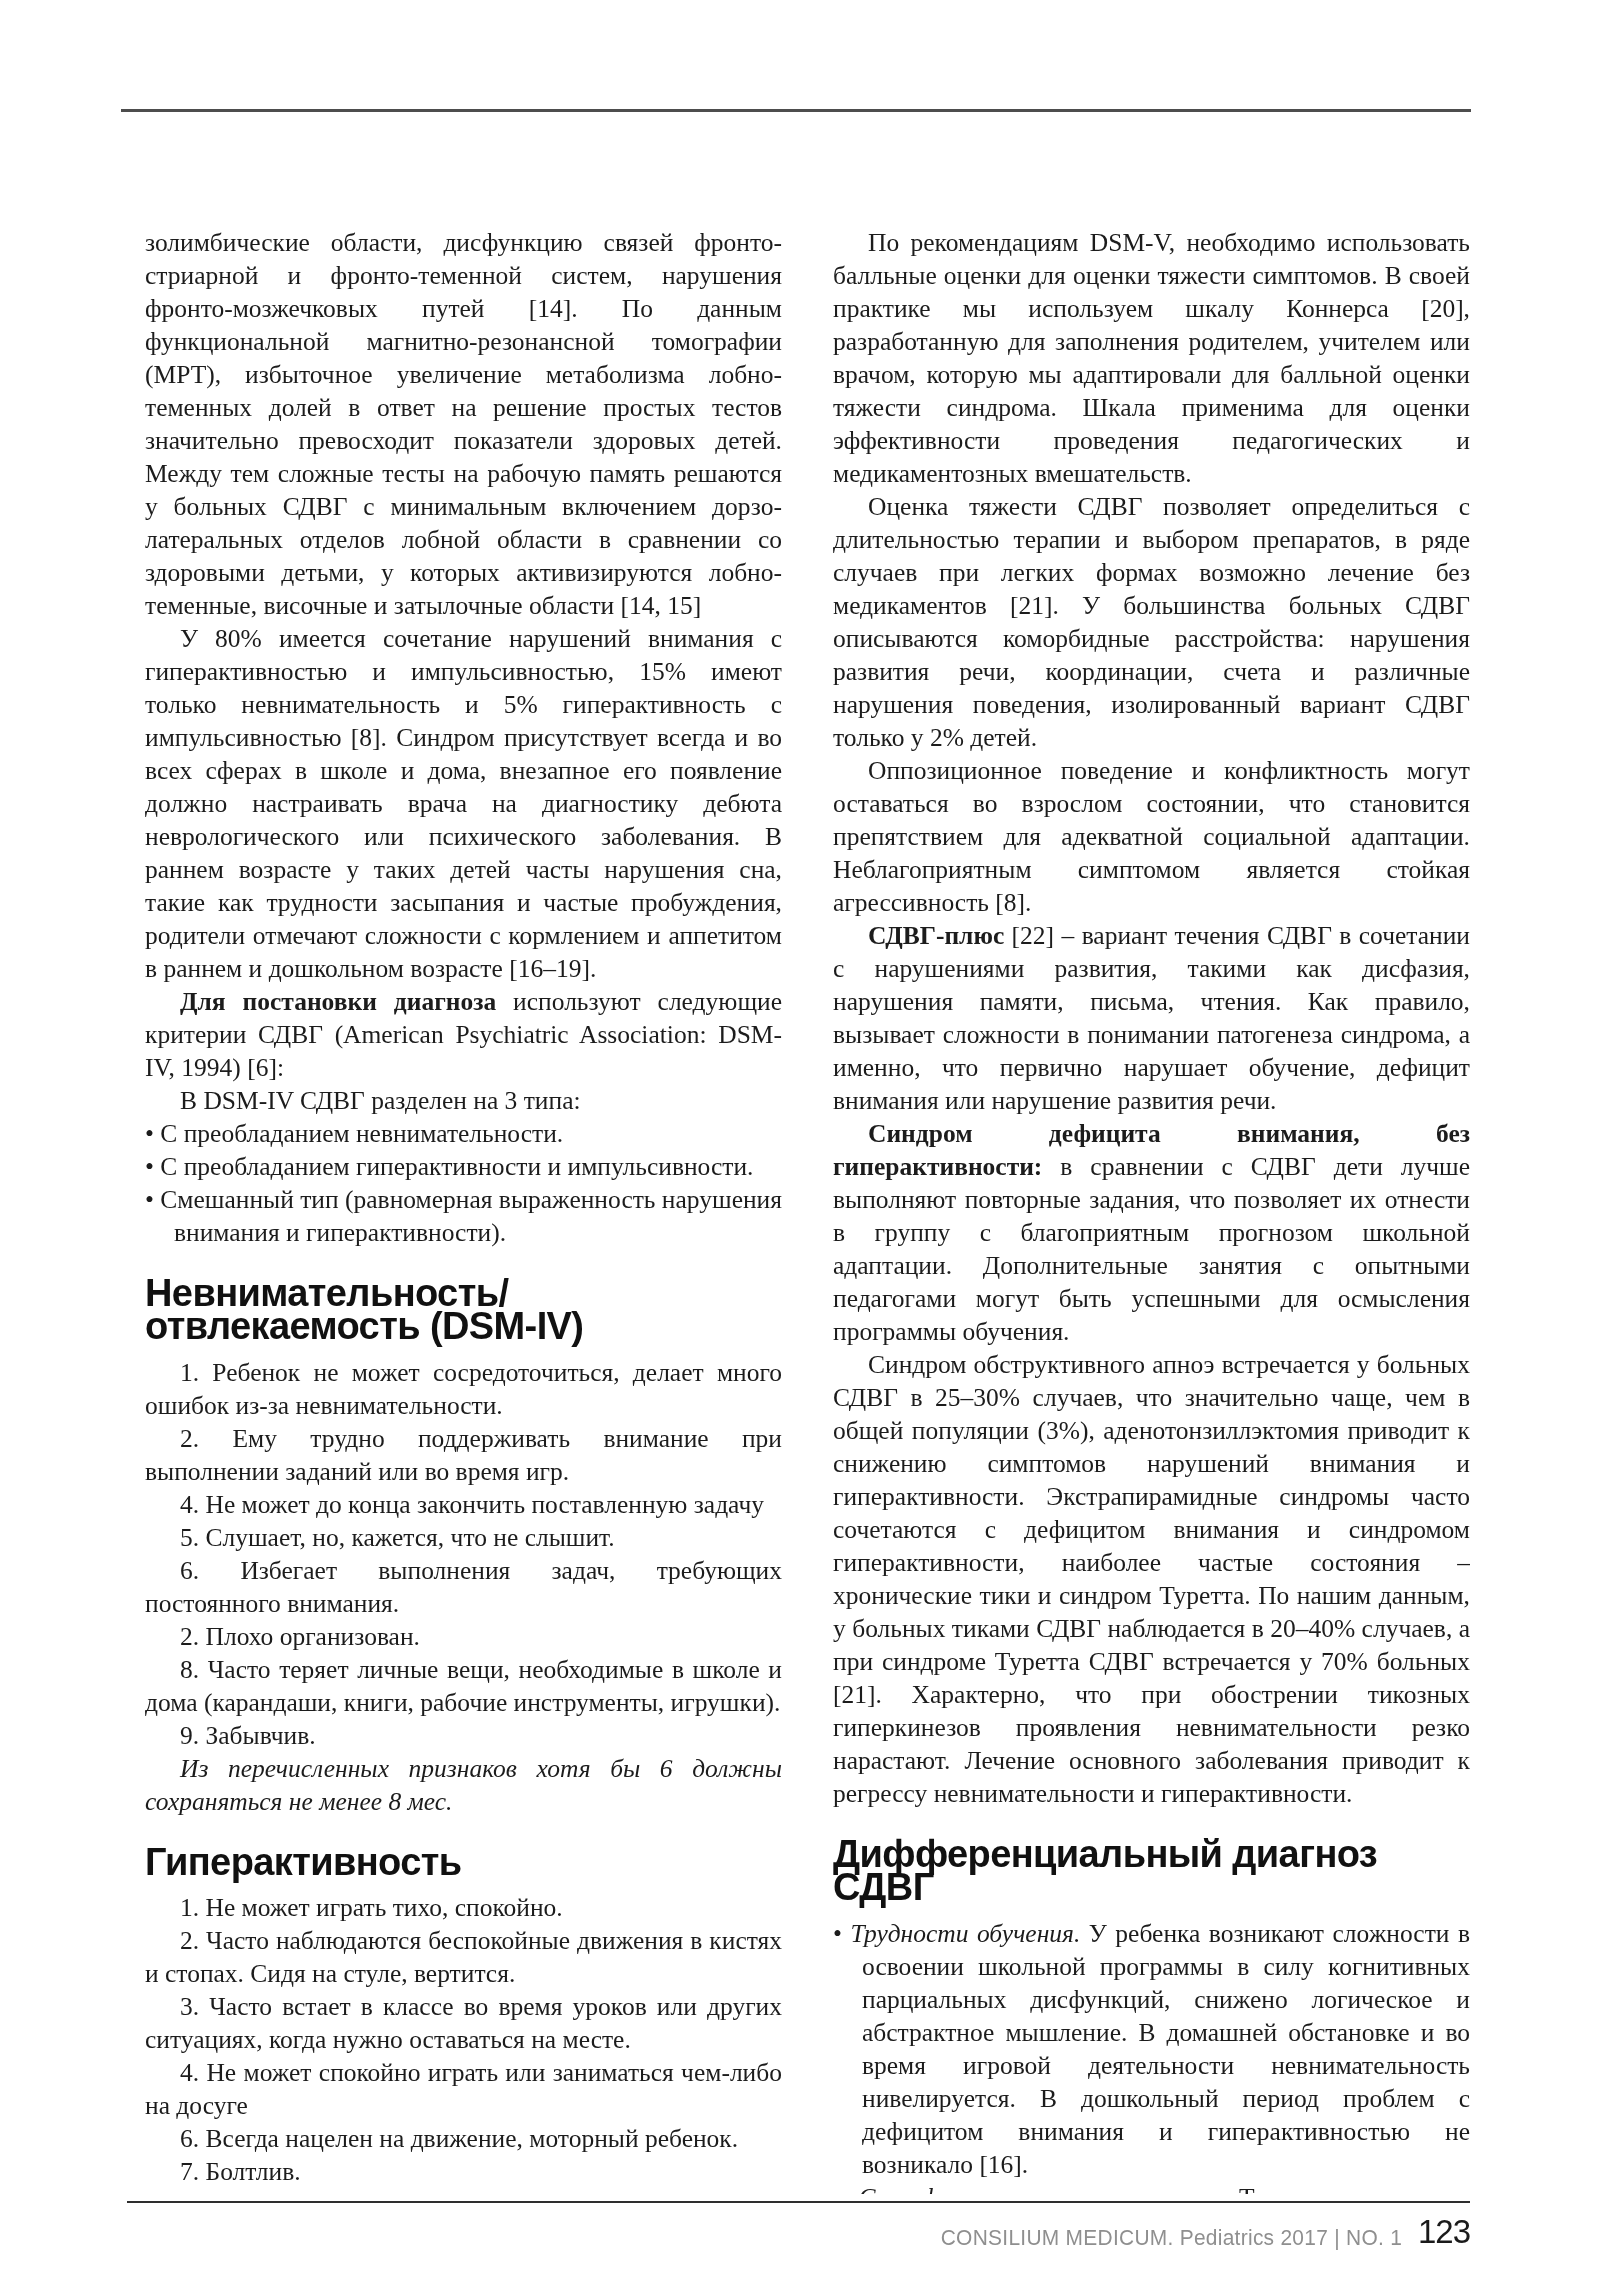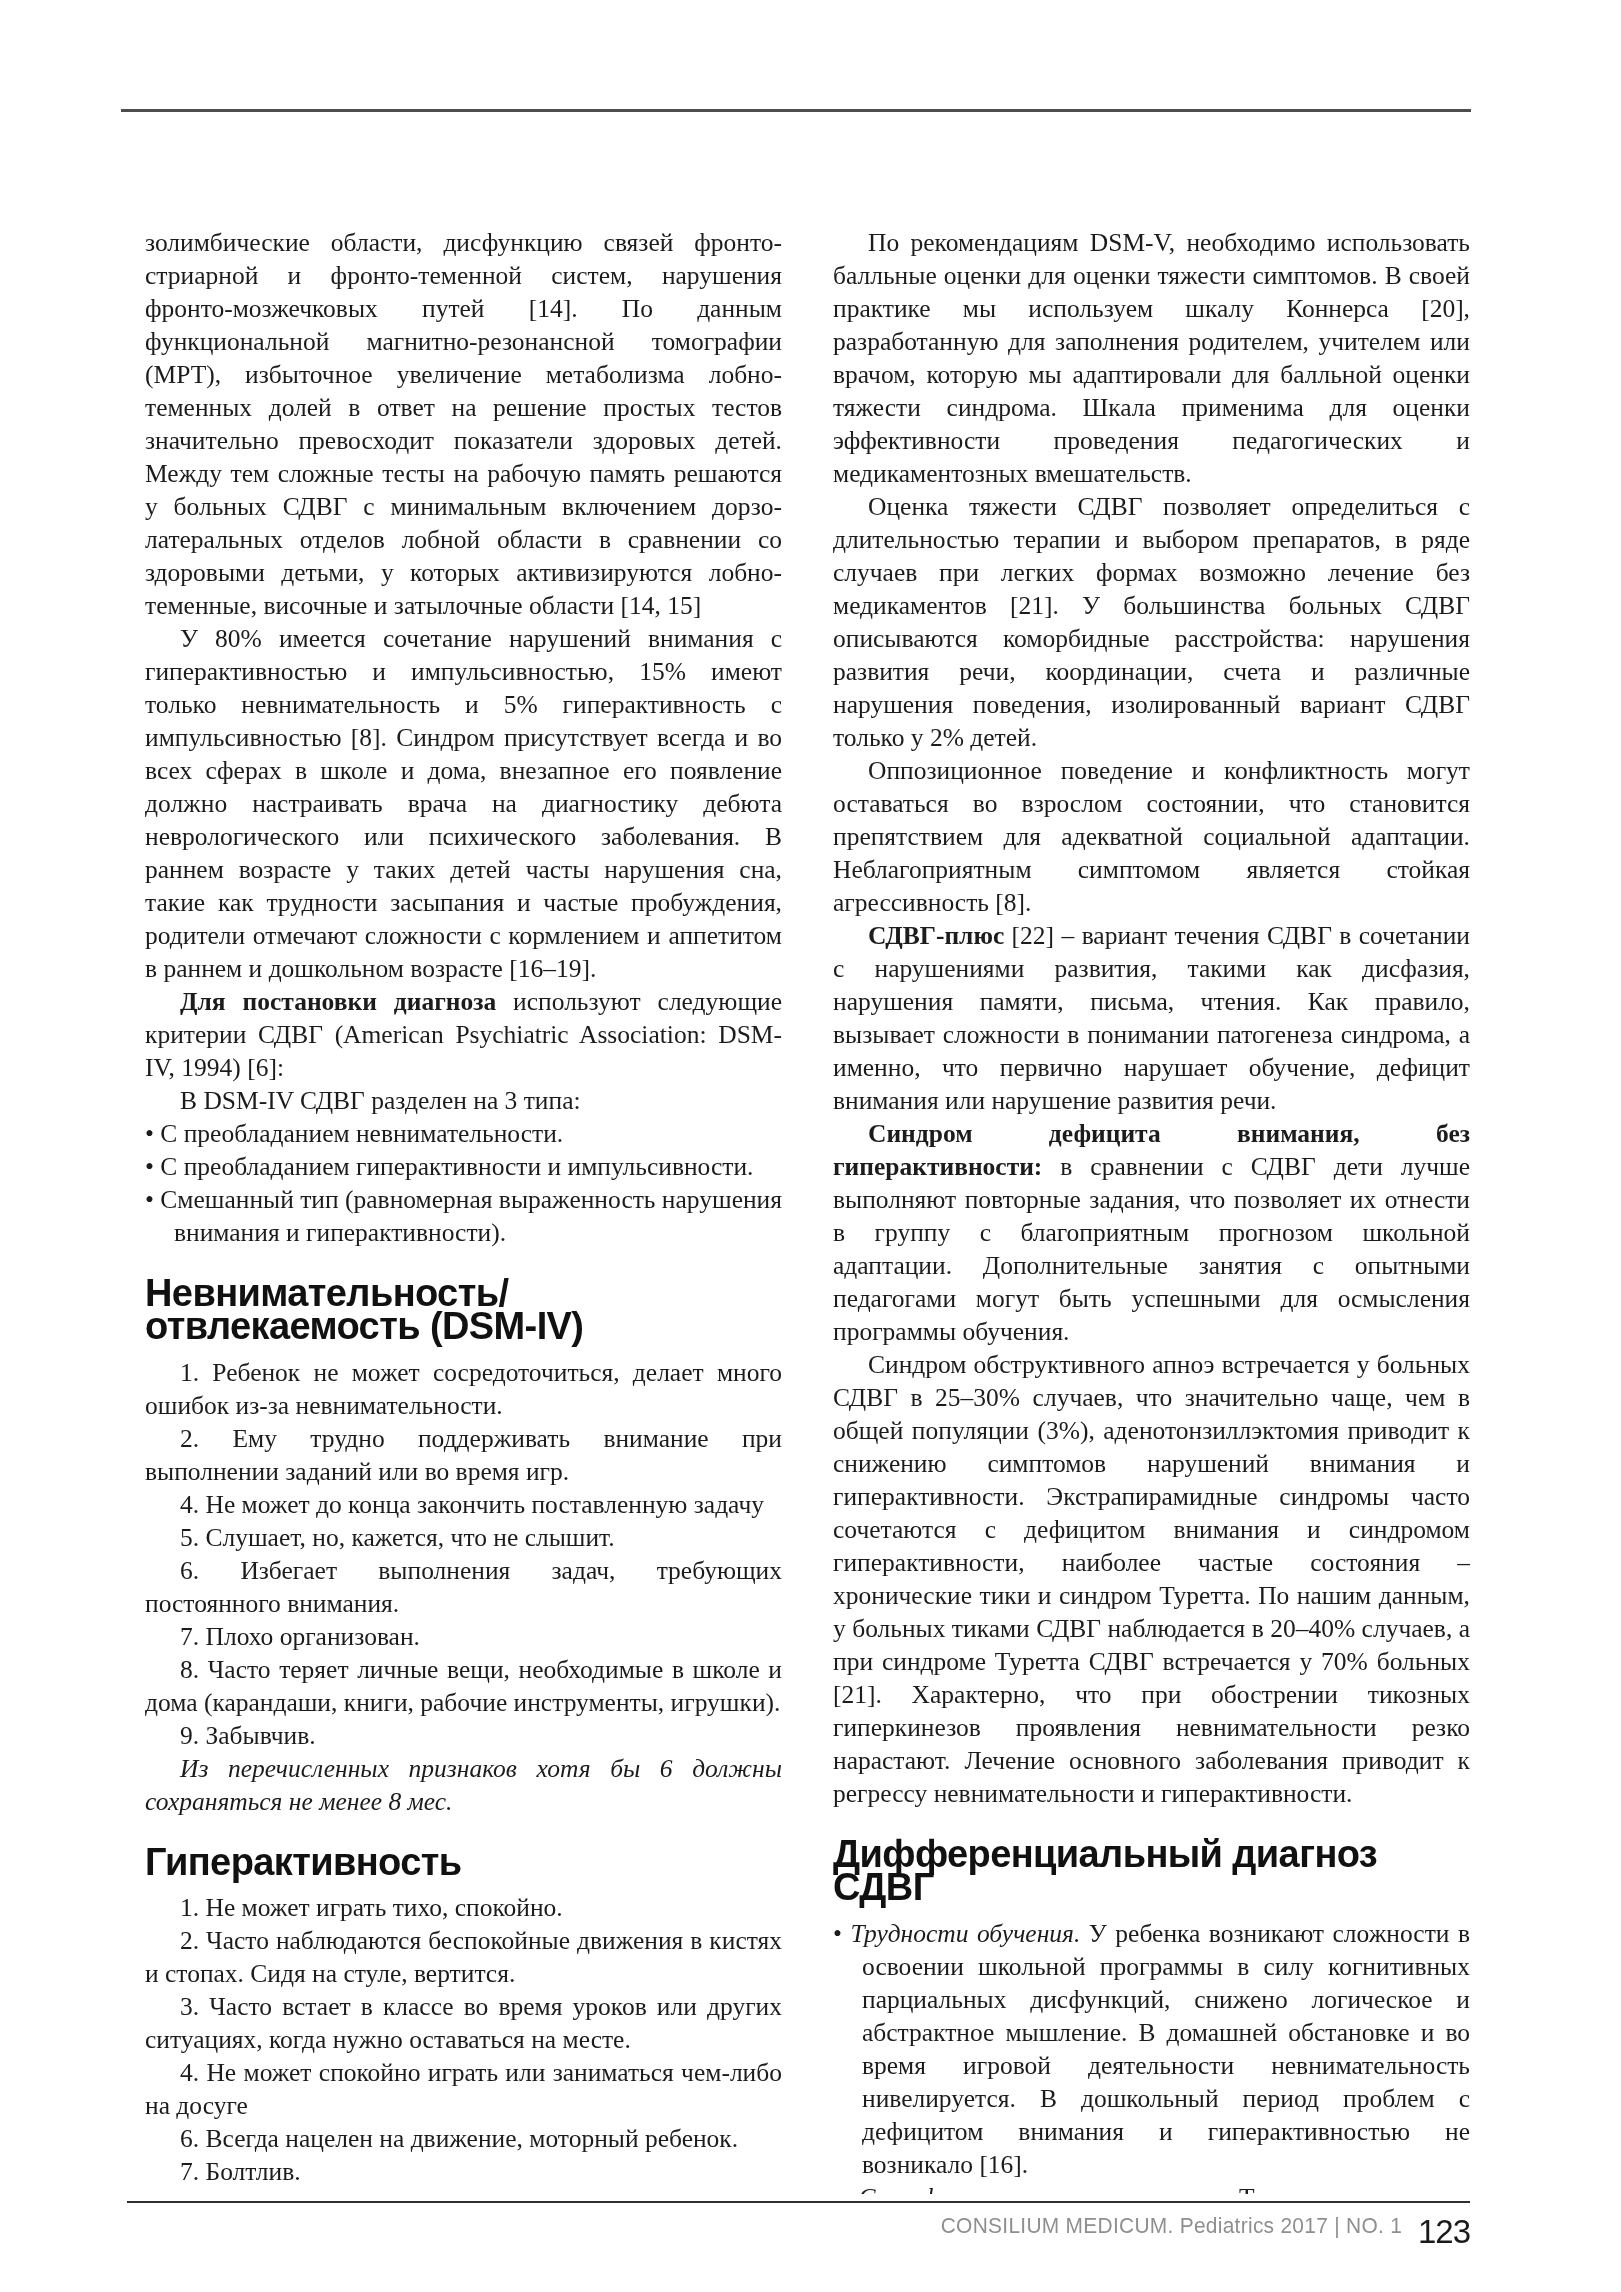--- a/index.html
+++ b/index.html
@@ -59,21 +59,21 @@
     position: absolute;
     left: 127px; top: 2201px;
     width: 1343px; height: 2px;
     background: #2e2e2e;
   }
   .footer {
     position: absolute;
     top: 2213px;
     right: 151px;
     display: flex;
-    align-items: flex-start;
+    align-items: flex-end;
     gap: 15.7px;
     white-space: nowrap;
   }
   .footer-journal {
     font-family: "Liberation Sans", sans-serif;
     font-size: 22.5px;
     color: #8f8f8f;
     letter-spacing: 0.3px;
     display: inline-block;
     transform: scaleX(0.93);
@@ -101,21 +101,21 @@
     <p class="ind">В DSM-IV СДВГ разделен на 3 типа:</p>
     <p class="bullet">С преобладанием невнимательности.</p>
     <p class="bullet">С преобладанием гиперактивности и импульсивности.</p>
     <p class="bullet">Смешанный тип (равномерная выраженность нарушения внимания и гиперактивности).</p>
     <h2>Невнимательность/отвлекаемость (DSM-IV)</h2>
     <p class="ind">1. Ребенок не может сосредоточиться, делает много ошибок из-за невнимательности.</p>
     <p class="ind">2. Ему трудно поддерживать внимание при выполнении заданий или во время игр.</p>
     <p class="ind">4. Не может до конца закончить поставленную задачу</p>
     <p class="ind">5. Слушает, но, кажется, что не слышит.</p>
     <p class="ind">6. Избегает выполнения задач, требующих постоянного внимания.</p>
-    <p class="ind">7. Плохо организован.</p>
+    <p class="ind">2. Плохо организован.</p>
     <p class="ind">8. Часто теряет личные вещи, необходимые в школе и дома (карандаши, книги, рабочие инструменты, игрушки).</p>
     <p class="ind">9. Забывчив.</p>
     <p class="ind note">Из перечисленных признаков хотя бы 6 должны сохраняться не менее 8 мес.</p>
     <h2>Гиперактивность</h2>
     <p class="ind">1. Не может играть тихо, спокойно.</p>
     <p class="ind">2. Часто наблюдаются беспокойные движения в кистях и стопах. Сидя на стуле, вертится.</p>
     <p class="ind">3. Часто встает в классе во время уроков или других ситуациях, когда нужно оставаться на месте.</p>
     <p class="ind">4. Не может спокойно играть или заниматься чем-либо на досуге</p>
     <p class="ind">6. Всегда нацелен на движение, моторный ребенок.</p>
     <p class="ind">7. Болтлив.</p>

